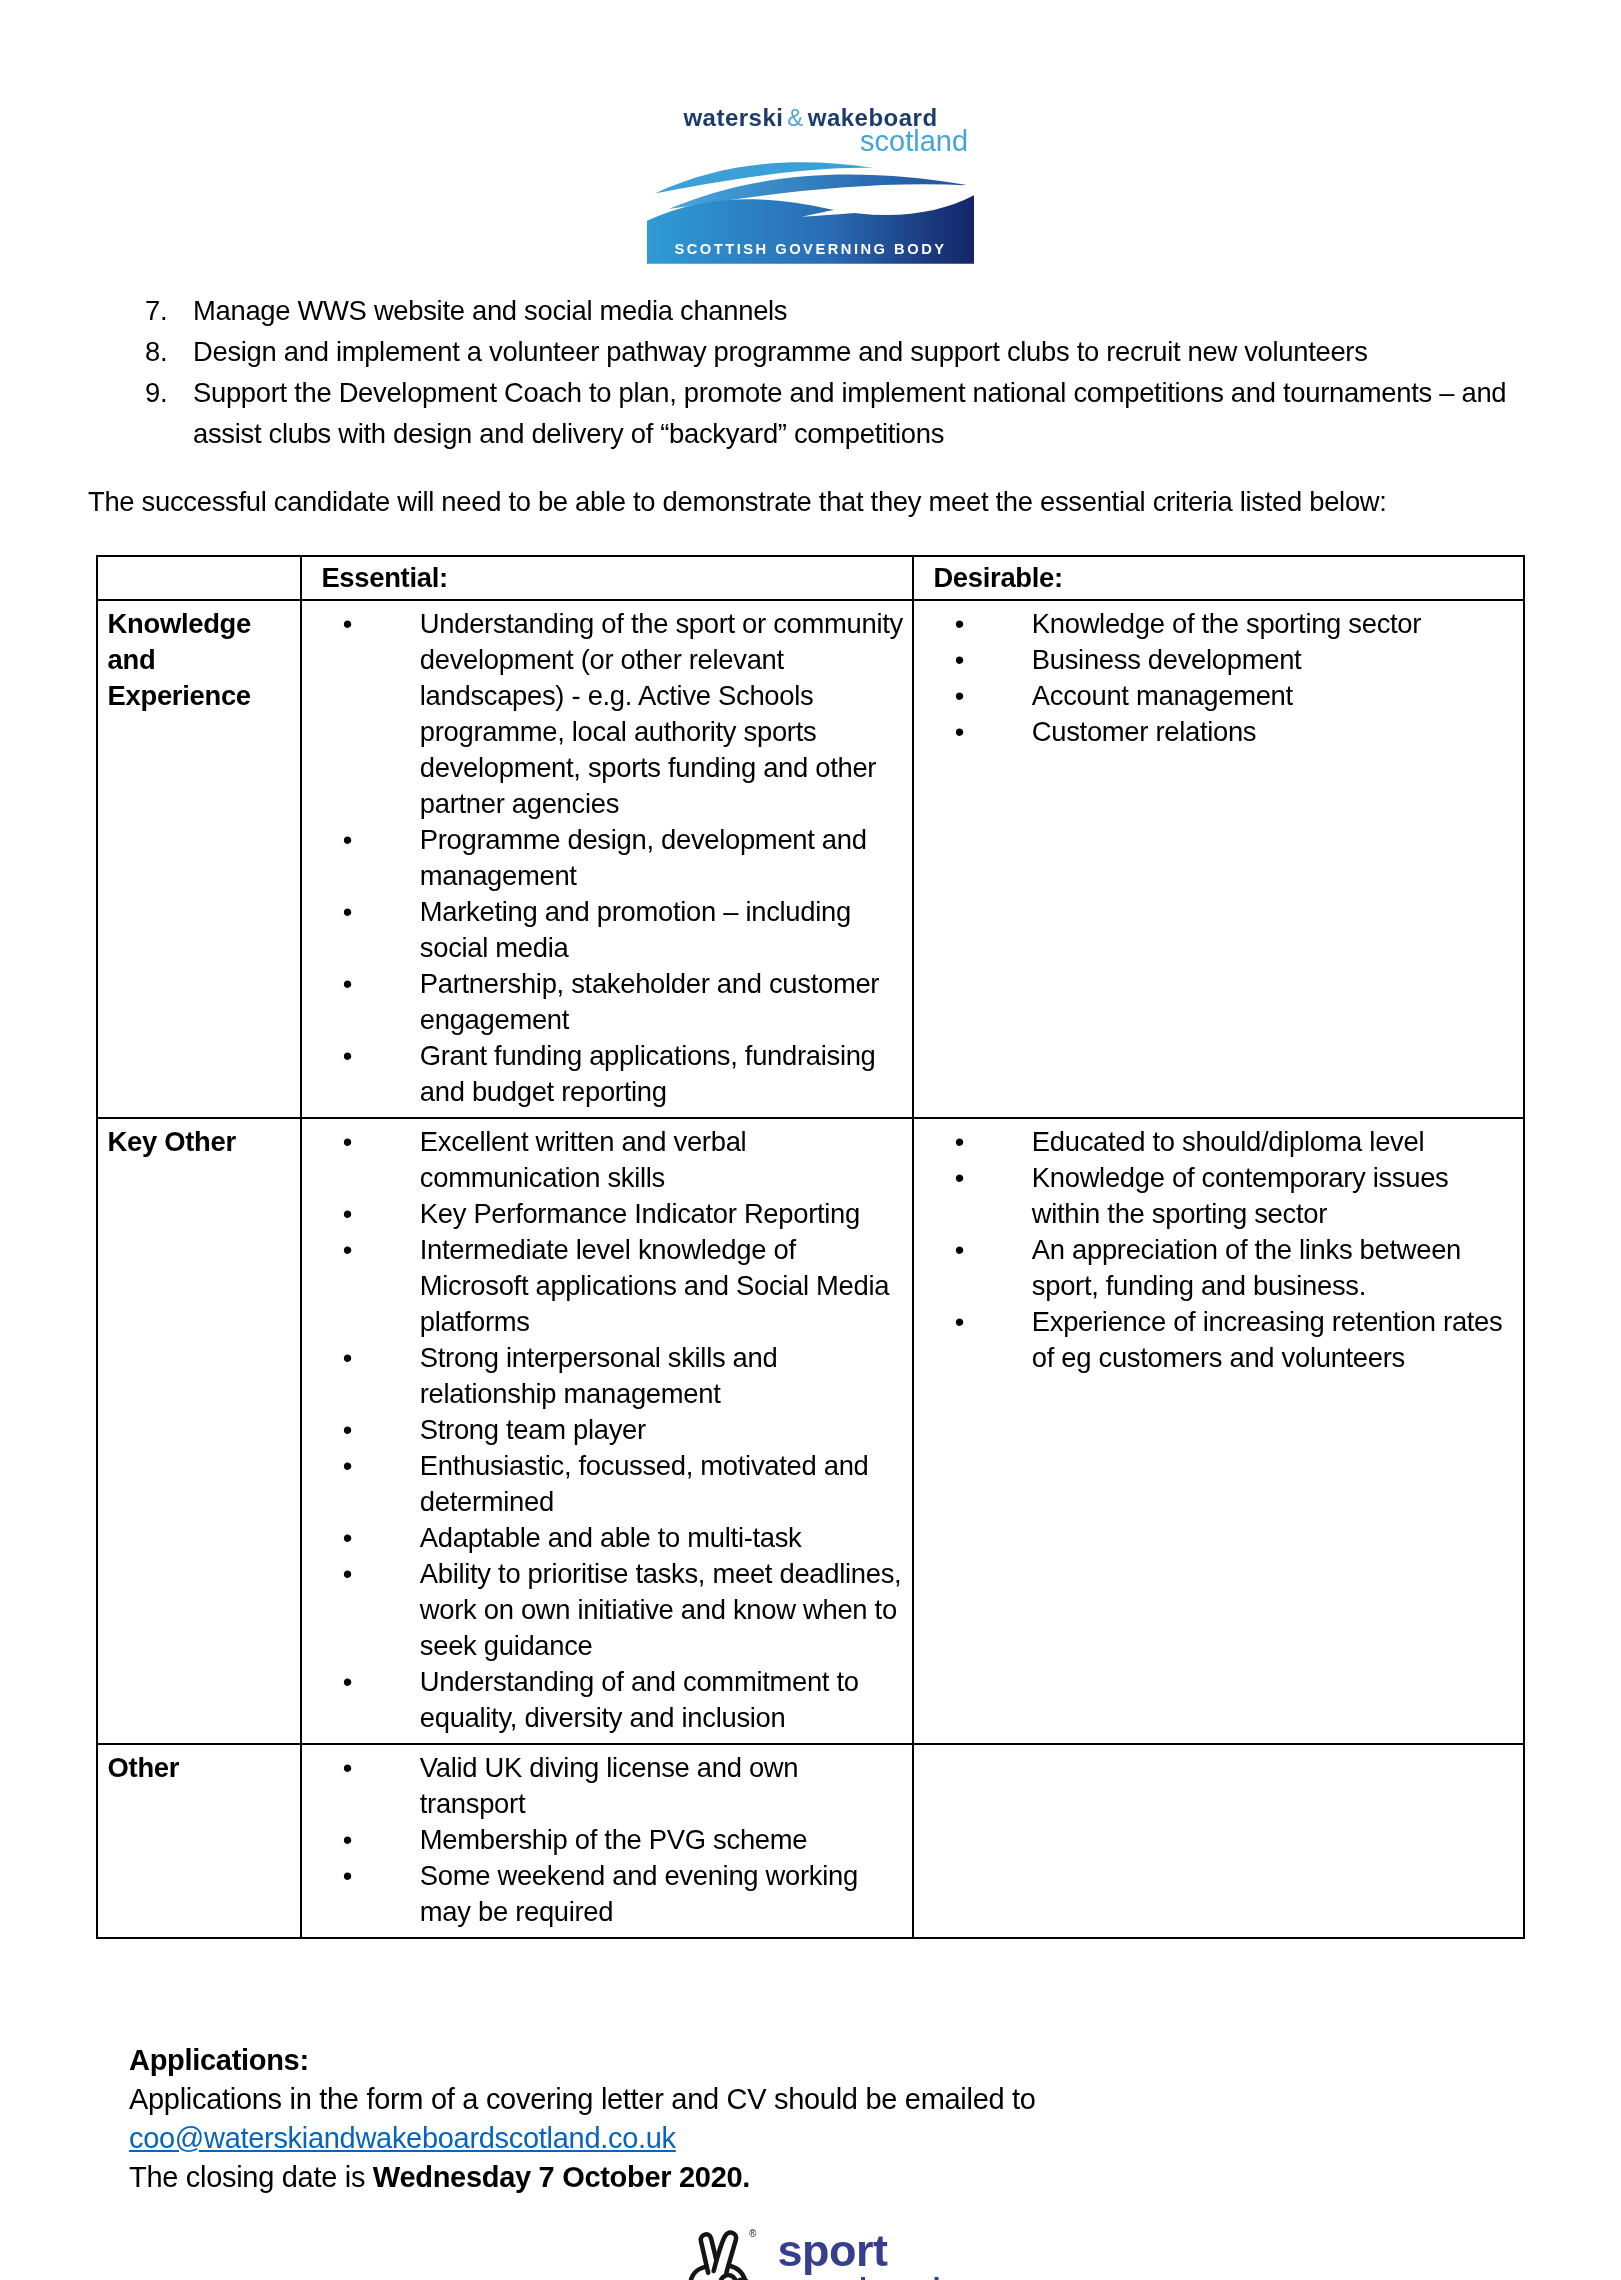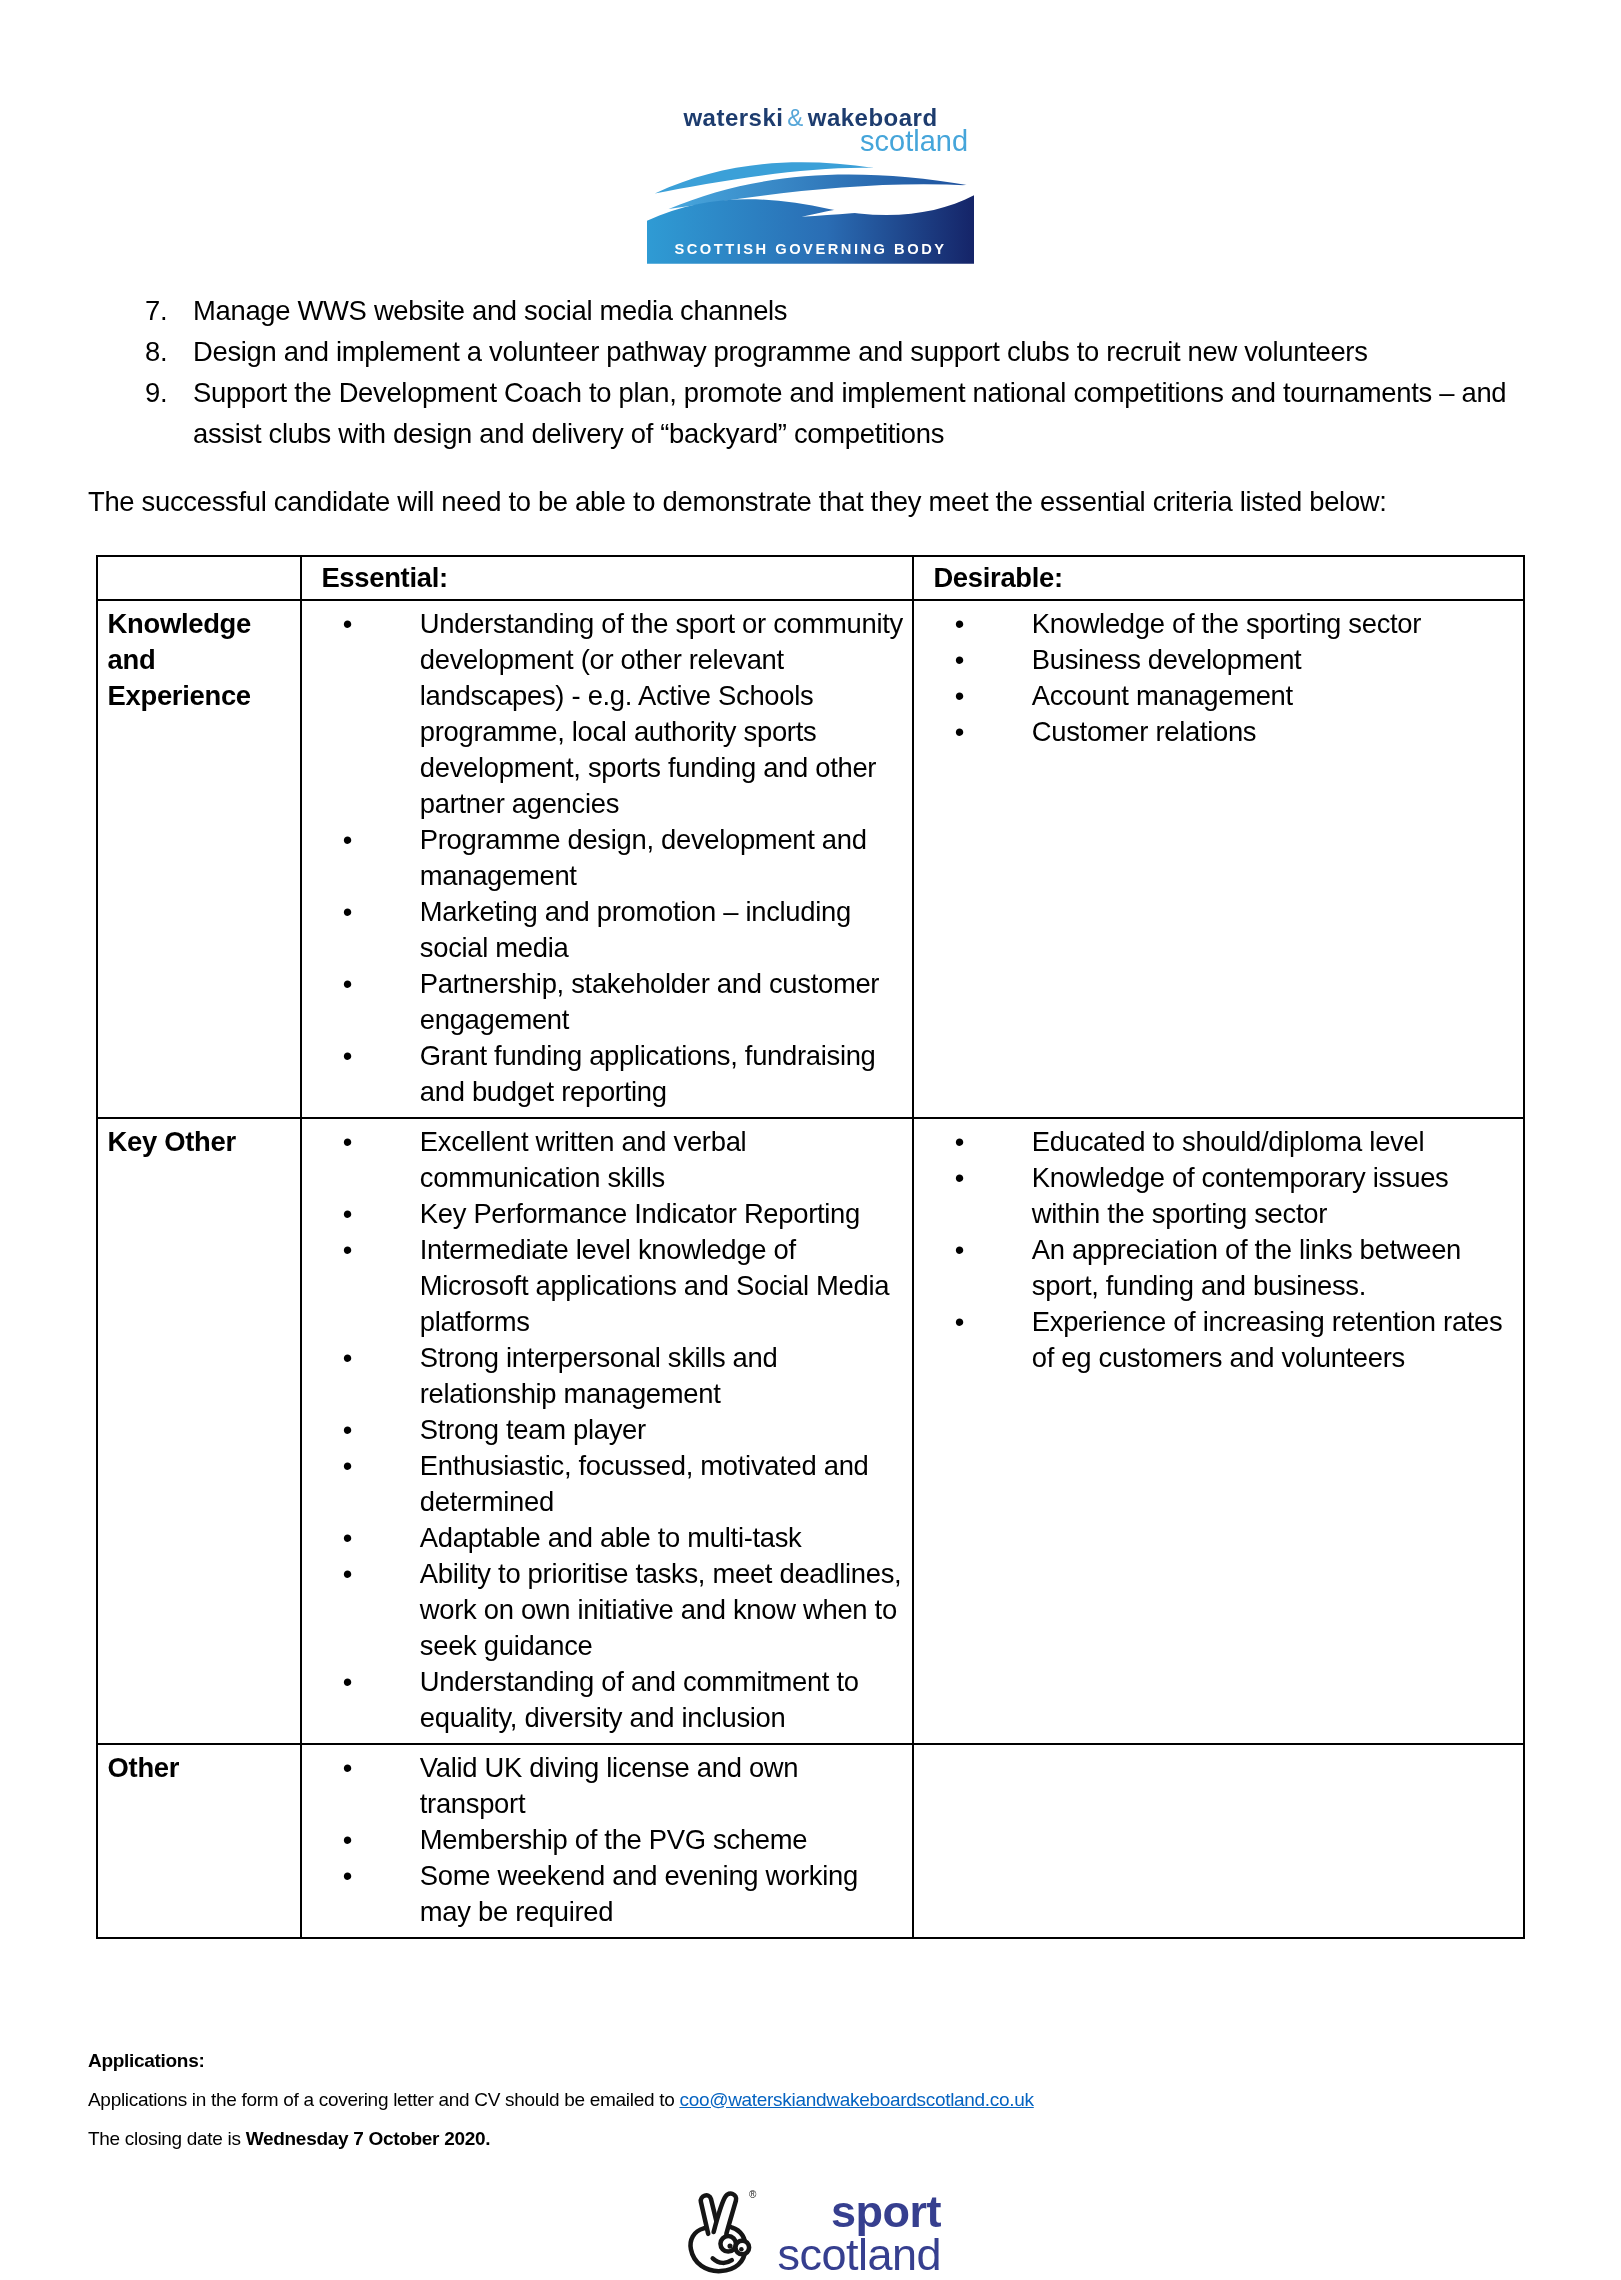--- a/index.html
+++ b/index.html
@@ -89,35 +89,34 @@
   }
   ul.cell-list li::before {
     content: "\2022";
     position: absolute; left: 41px; top: 0;
   }
   tr.r-knowledge { height: 513px; }
   tr.r-keyskills { height: 603px; }
   tr.r-other     { height: 149px; }
 
   
-  .applications { margin-top: 102px; font-size: 19px; letter-spacing: -0.3px; line-height: 39px; }
+  .applications { margin-top: 102px; font-size: 29px; letter-spacing: -0.3px; line-height: 39px; margin-left: 41px; }
   .applications .app-heading { font-weight: 700; }
   .applications a.email {
     color: #0563C1; text-decoration: underline; cursor: pointer;
   }
   .applications .bold { font-weight: 700; }
 
   
   .footer-logo { margin-top: 27.4px; text-align: center; }
   .fl-top { display: inline-flex; align-items: flex-start; gap: 17.6px; }
   .fl-words { text-align: left; padding-top: 5.9px; }
   .fl-sport {
     font-size: 45px; font-weight: 700; color: #363f8f; line-height: 0.92;
     letter-spacing: -0.5px;
-    text-align: right;
   }
   .fl-scotland {
     font-size: 45px; font-weight: 400; color: #363f8f; line-height: 1.0;
     letter-spacing: -0.5px;
   }
 </style>
 </head>
 <body>
 
 <div class="page">

